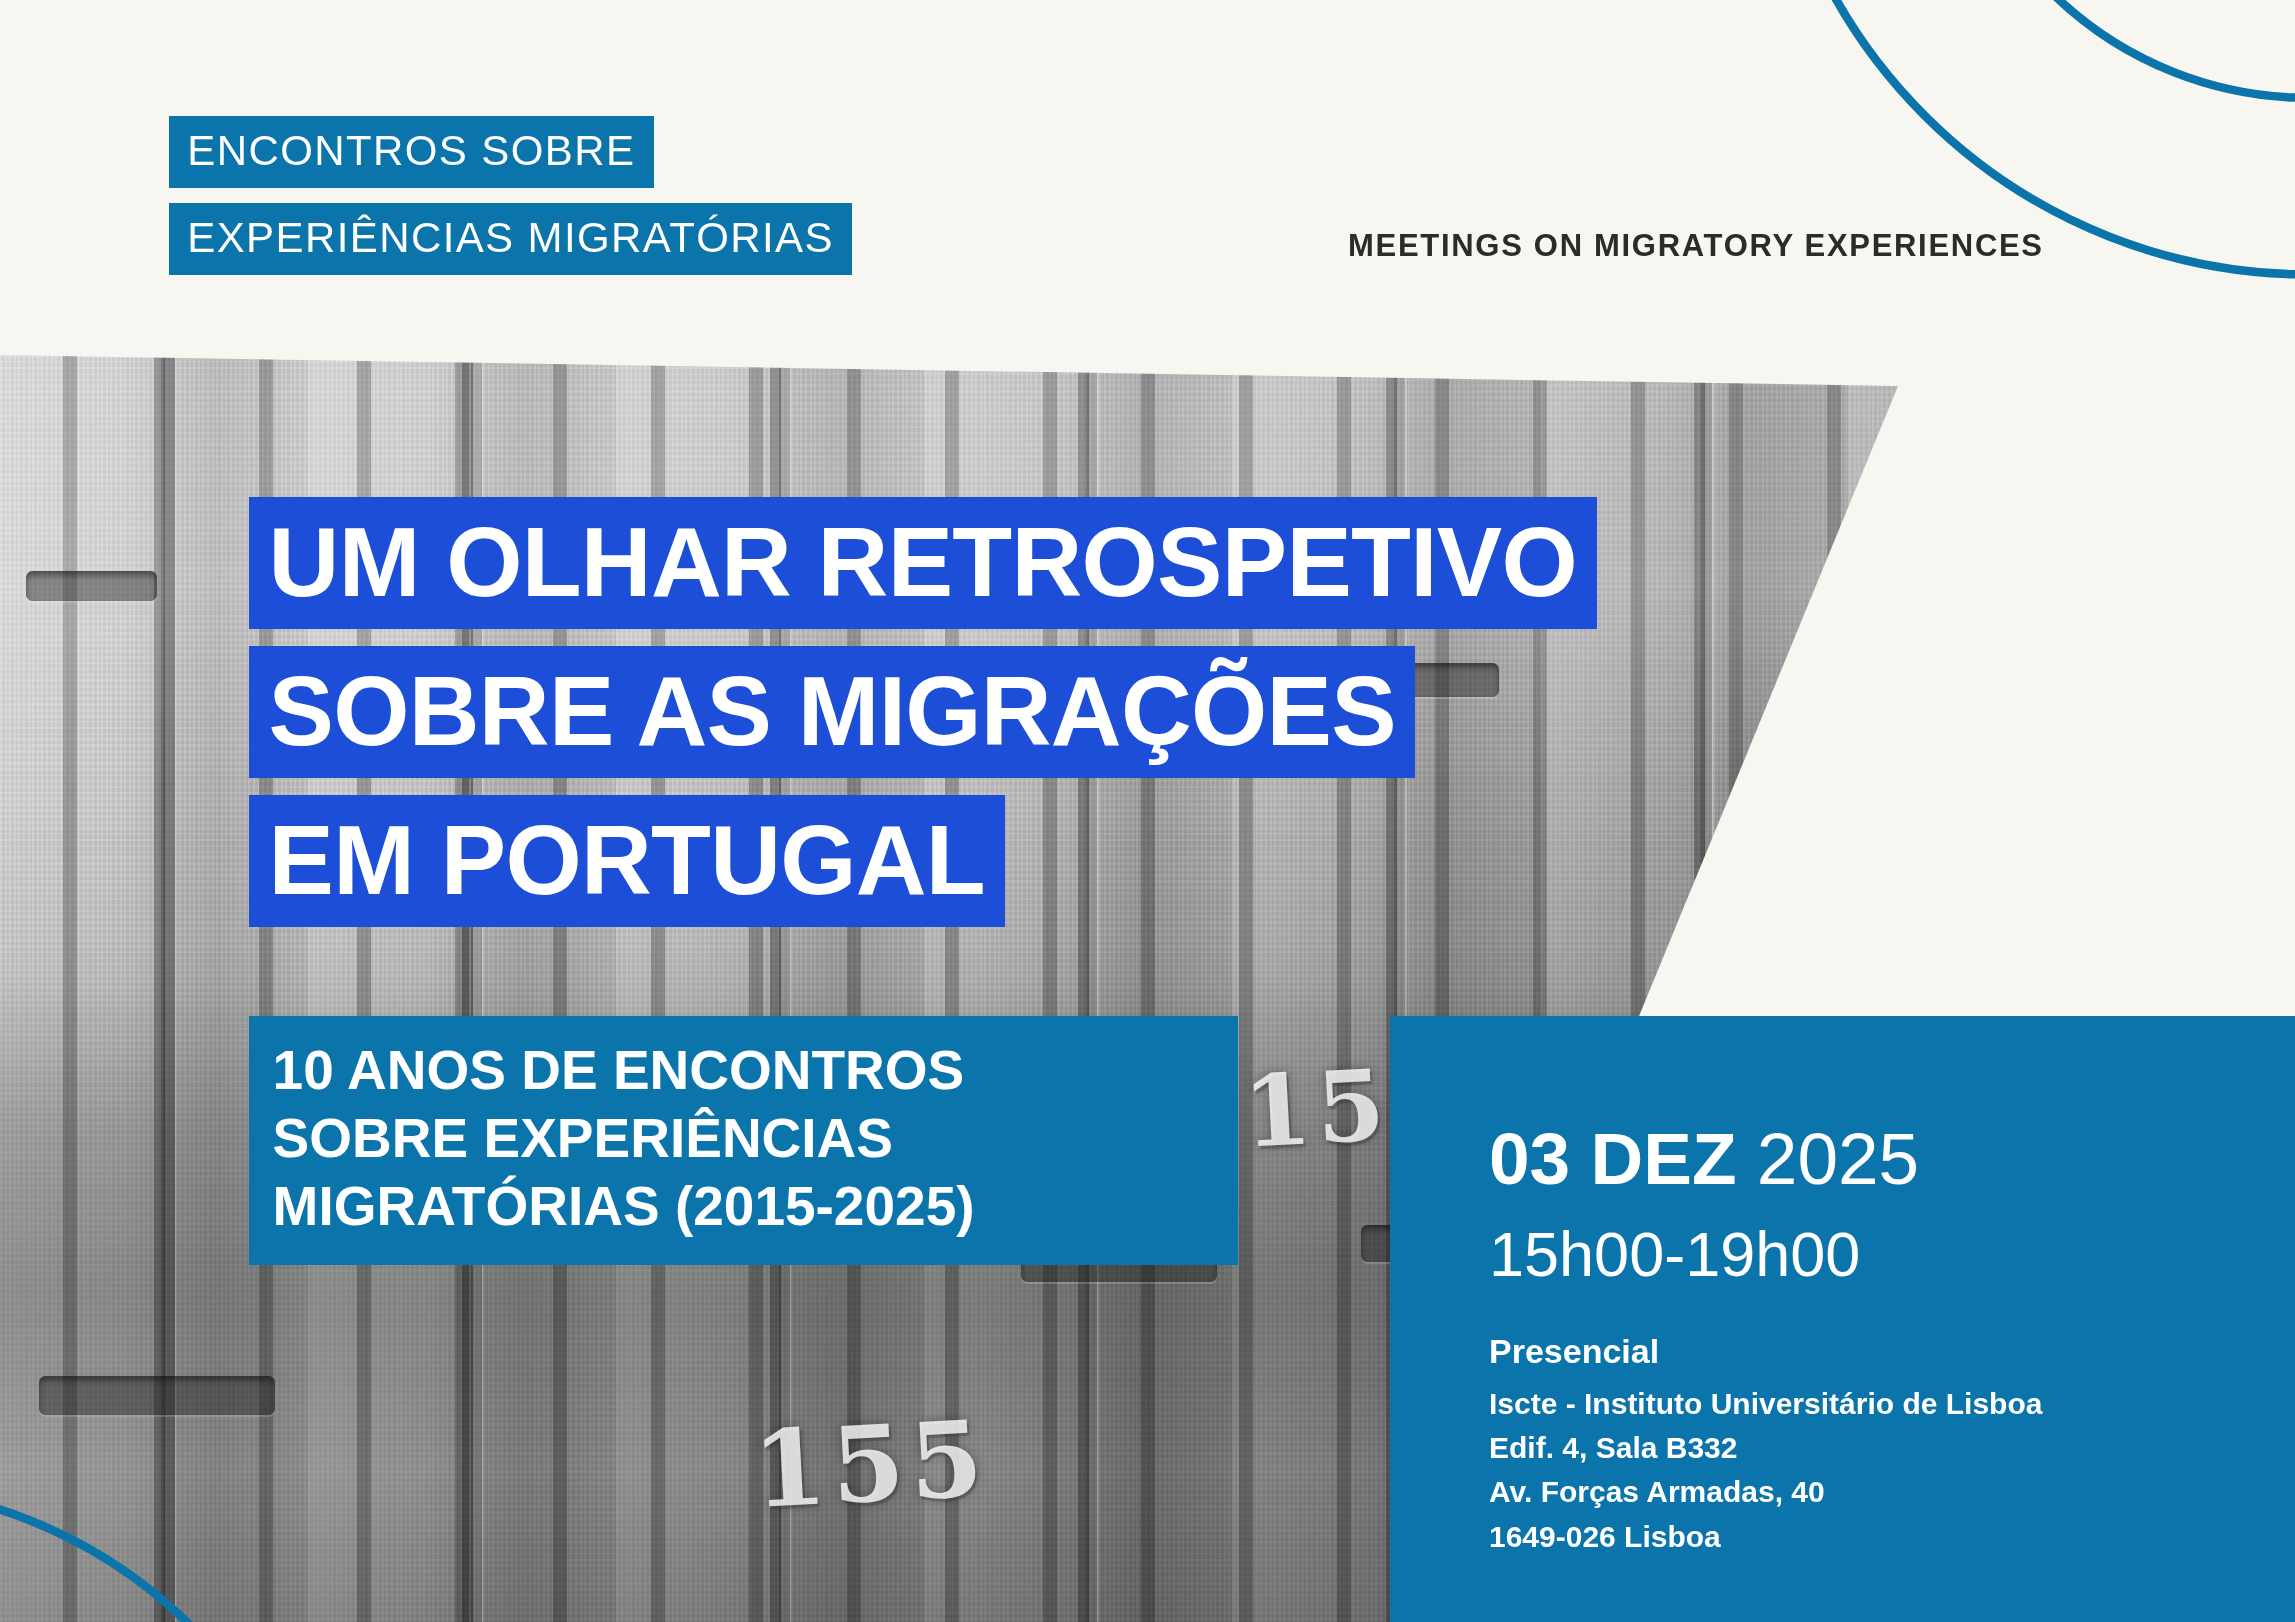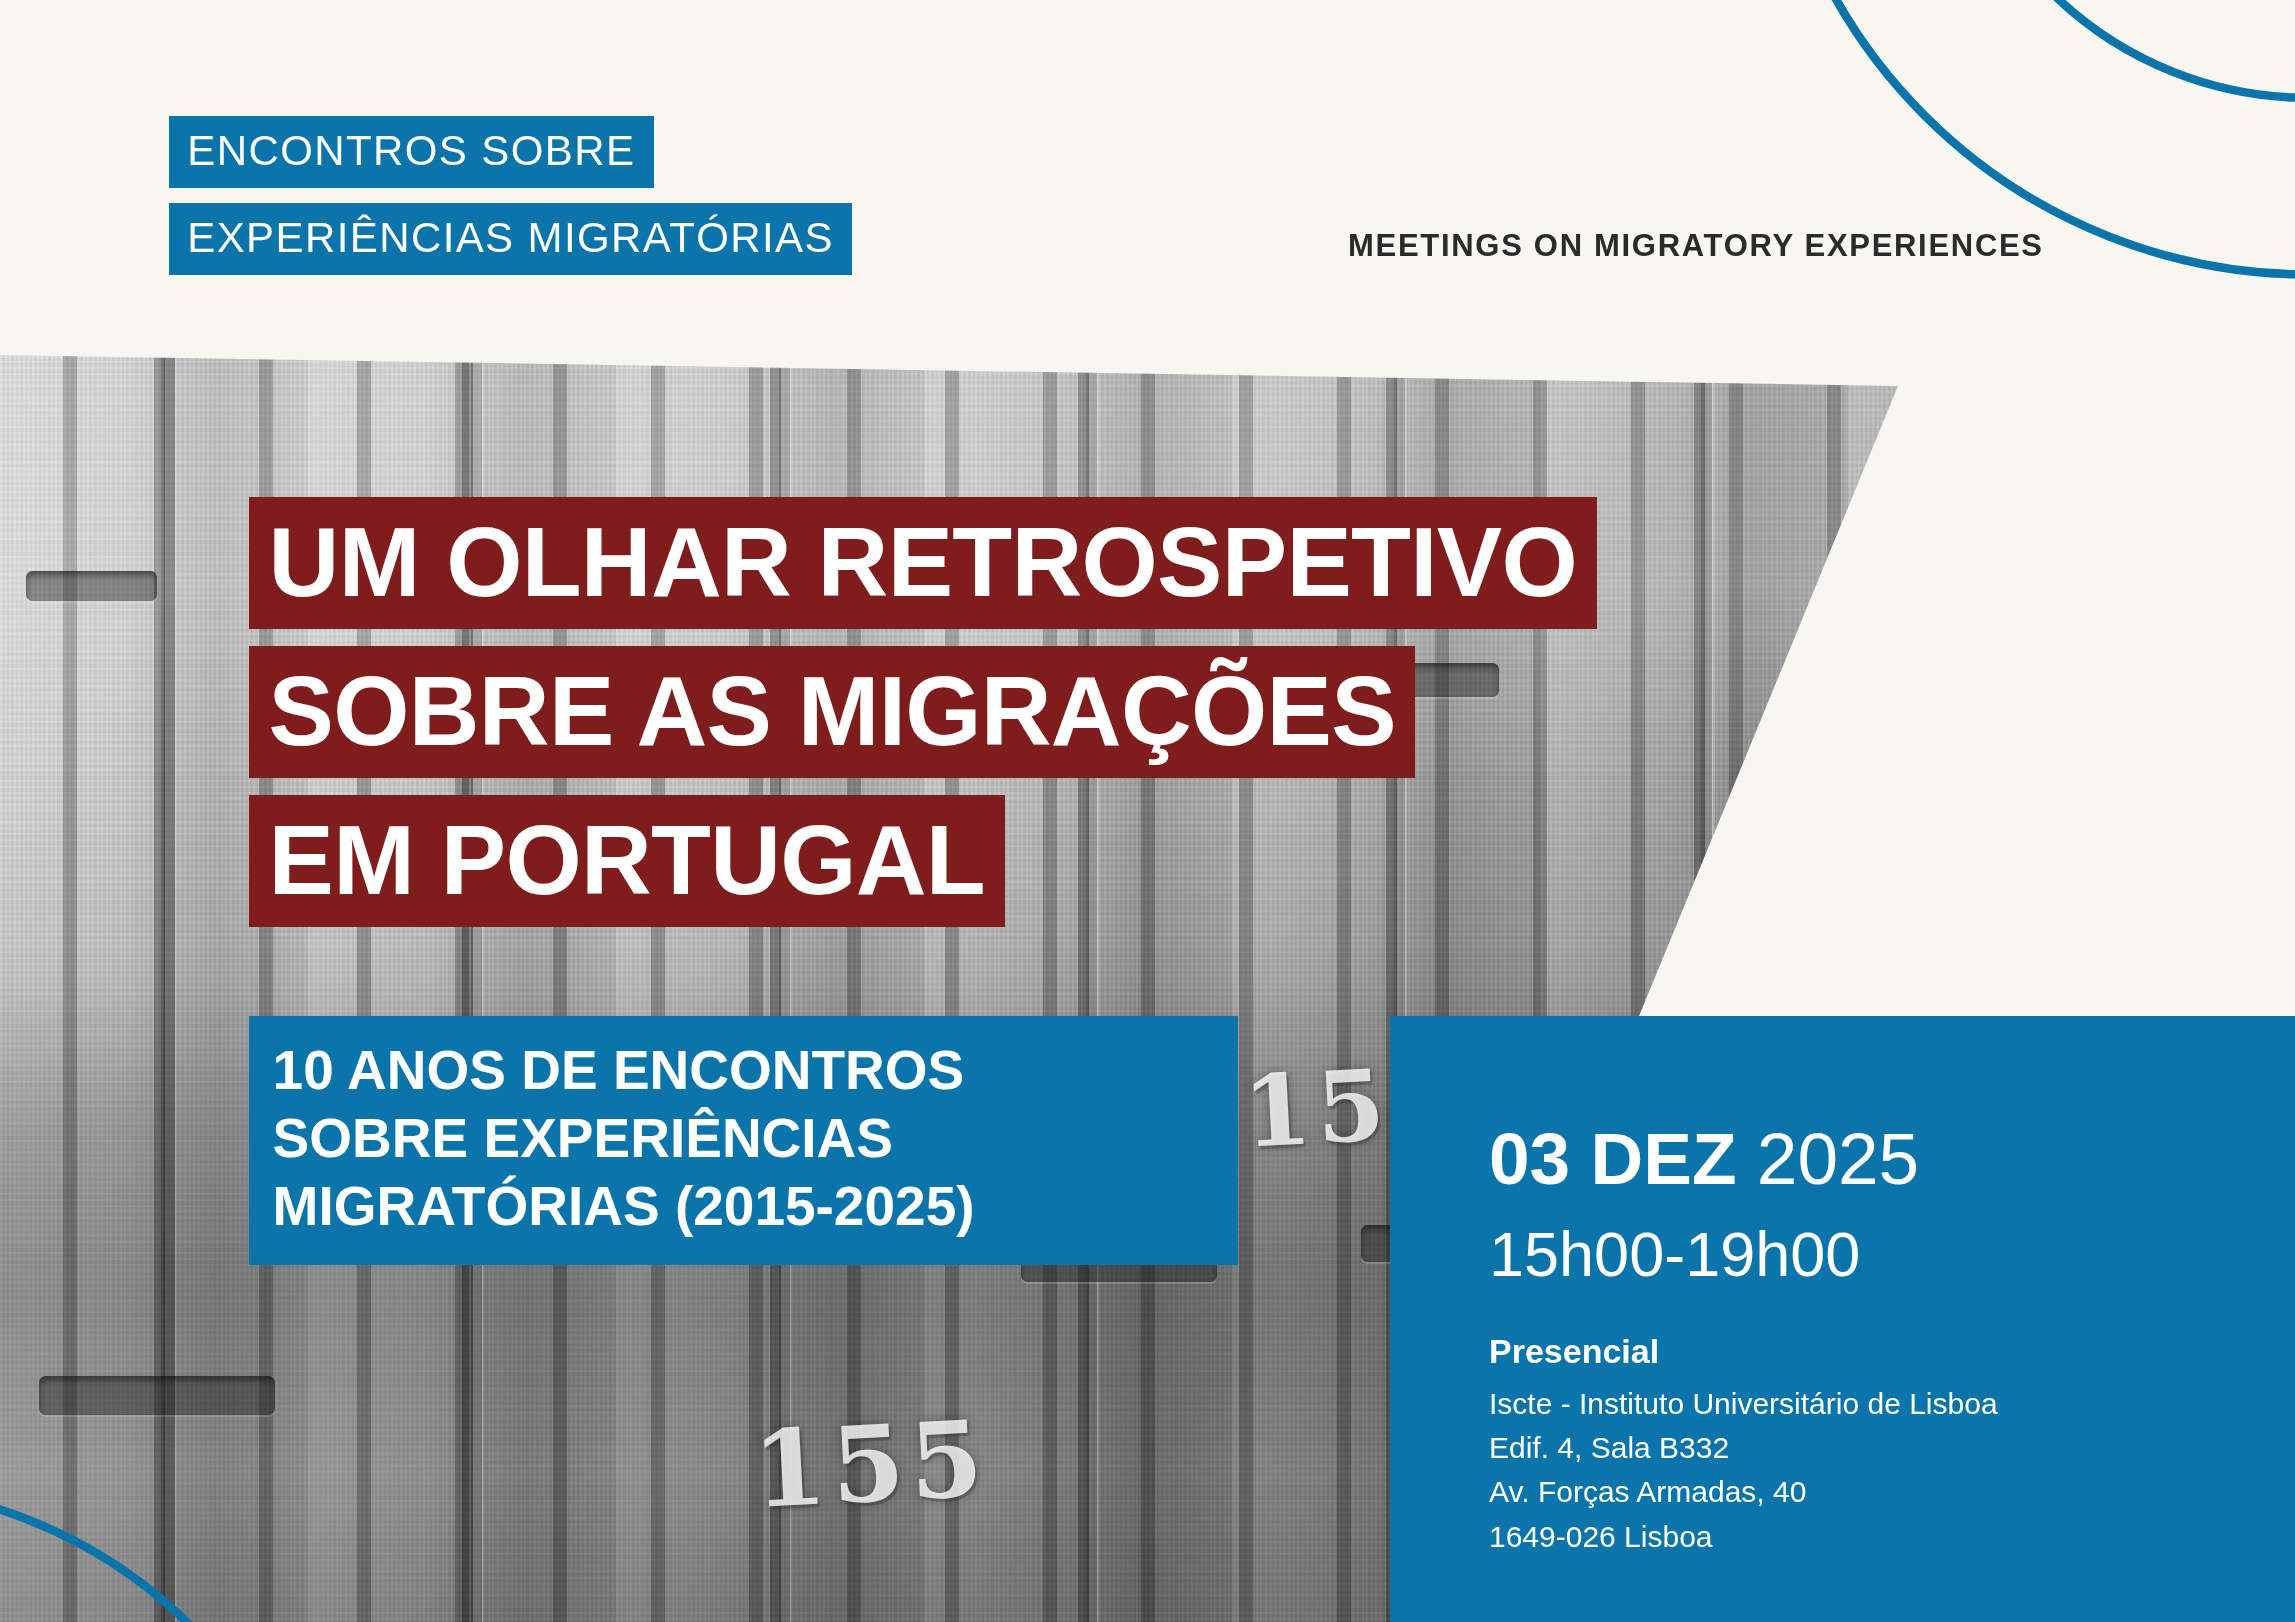--- a/index.html
+++ b/index.html
@@ -186,21 +186,21 @@
 
   
   #title-block {
     position: absolute;
     left: 0;
     top: 497px;
     z-index: 9;
   }
   .title-line {
     display: table;
-    background: #7f1d1d;
+    background: #1d4ed8;
     color: #ffffff;
     font-weight: 800;
     font-size: 98px;
     line-height: 1;
     letter-spacing: -0.7px;
     padding: 15.7px 19.6px 18.3px 19.6px;
     margin-left: 249px;
     margin-bottom: 17px;
     white-space: nowrap;
   }
@@ -255,21 +255,21 @@
   }
   #event-format {
     font-size: 34px;
     font-weight: 700;
     line-height: 1;
     margin-bottom: 14px;
     white-space: nowrap;
   }
   .venue-line {
     font-size: 30px;
-    font-weight: 400;
+    font-weight: 700;
     line-height: 1.48;
     white-space: nowrap;
   }
 </style>
 </head>
 <body>
 
 <div id="poster">
 
   <div id="photo-wrap">

